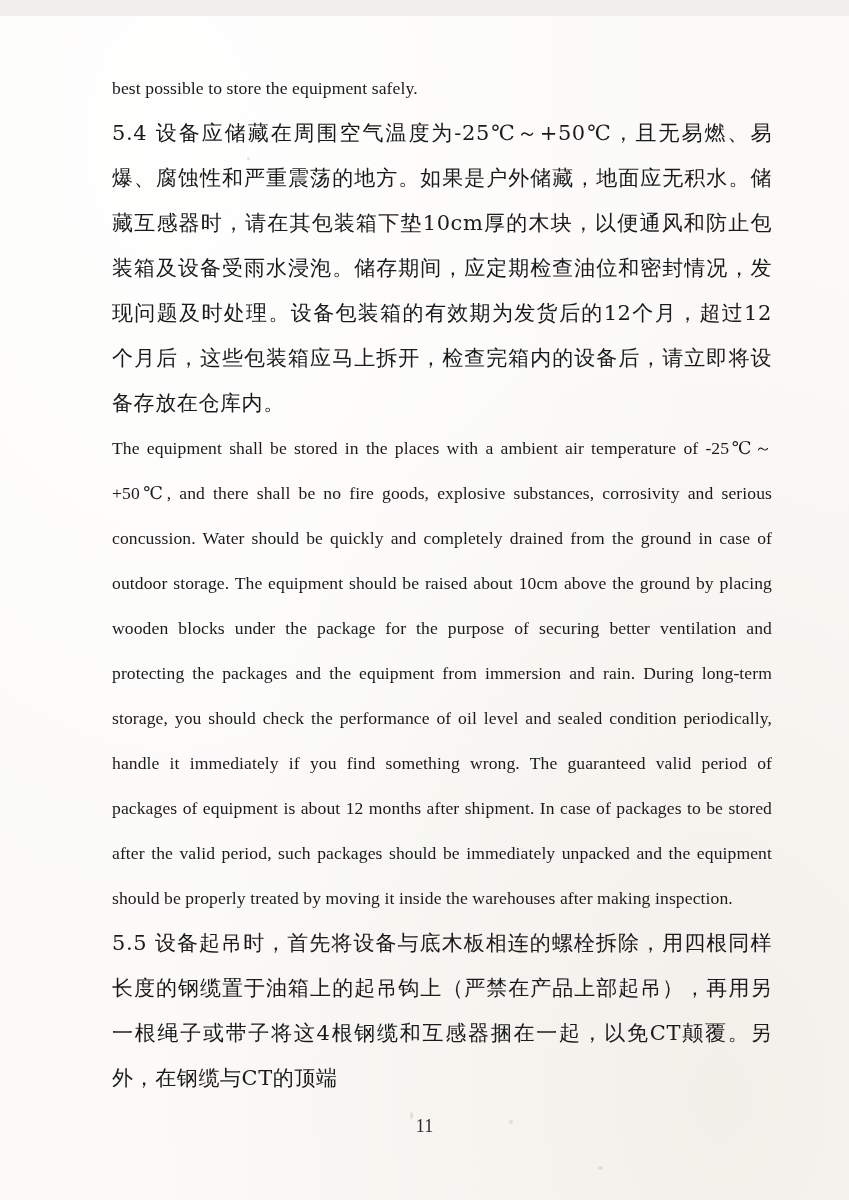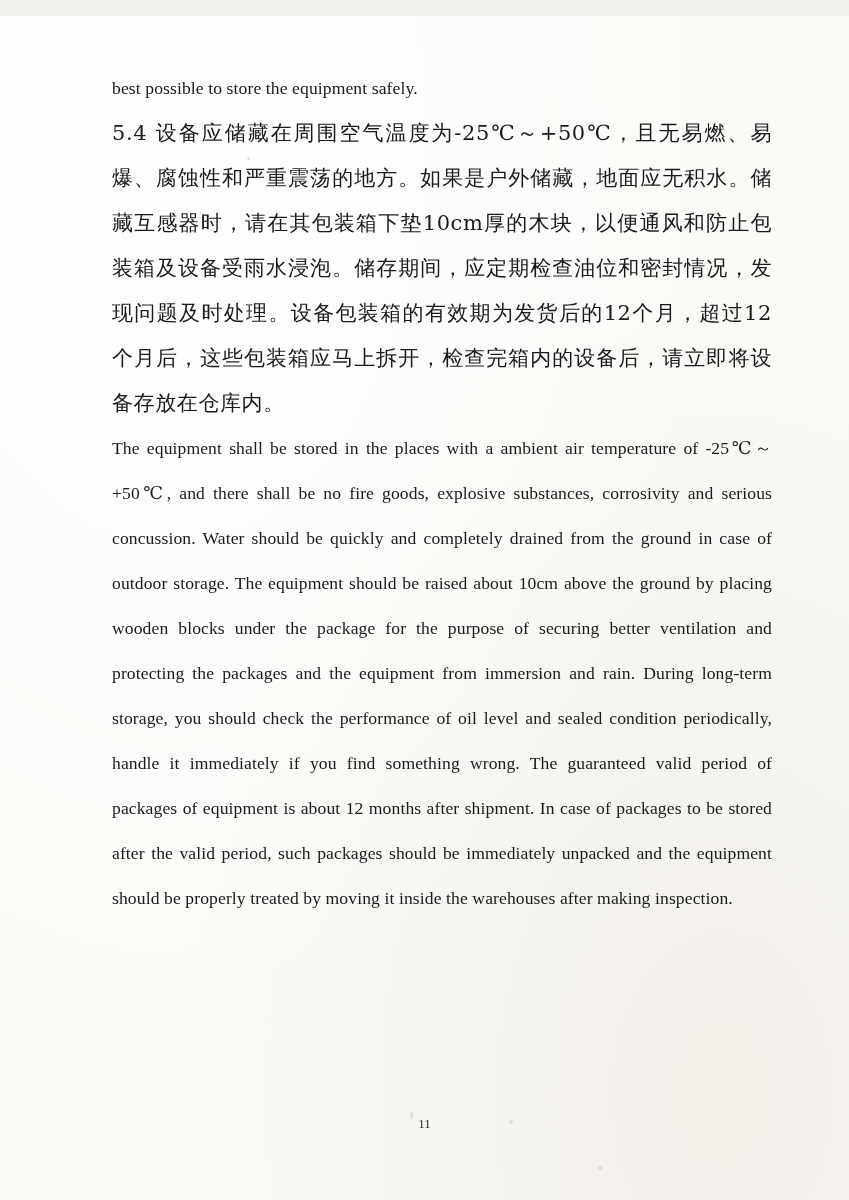--- a/index.html
+++ b/index.html
@@ -50,21 +50,21 @@
   .para-block {
     margin-bottom: 0px;
   }
   .pagenum {
     position: absolute;
     left: 0;
     right: 0;
     top: 1100px;
     text-align: center;
     font-family: "Liberation Serif", "DejaVu Serif", serif;
-    font-size: 13px;
+    font-size: 18px;
     color: #2a2a2c;
   }
   
   .speck {
     position: absolute;
     background: #cfcbc2;
     opacity: 0.55;
     border-radius: 50%;
   }
   .smudge {
@@ -93,18 +93,21 @@
     </div>
 
     <div class="para-block">
       <p class="cn">5.4  设备应储藏在周围空气温度为-25℃～+50℃，且无易燃、易爆、腐蚀性和严重震荡的地方。如果是户外储藏，地面应无积水。储藏互感器时，请在其包装箱下垫10cm厚的木块，以便通风和防止包装箱及设备受雨水浸泡。储存期间，应定期检查油位和密封情况，发现问题及时处理。设备包装箱的有效期为发货后的12个月，超过12个月后，这些包装箱应马上拆开，检查完箱内的设备后，请立即将设备存放在仓库内。</p>
     </div>
 
     <div class="para-block">
       <p class="en">The equipment shall be stored in the places with a ambient air temperature of -25℃～+50℃, and there shall be no fire goods, explosive substances, corrosivity and serious concussion. Water should be quickly and completely drained from the ground in case of outdoor storage. The equipment should be raised about 10cm above the ground by placing wooden blocks under the package for the purpose of securing better ventilation and protecting the packages and the equipment from immersion and rain. During long-term storage, you should check the performance of oil level and sealed condition periodically, handle it immediately if you find something wrong. The guaranteed valid period of packages of equipment is about 12 months after shipment. In case of packages to be stored after the valid period, such packages should be immediately unpacked and the equipment should be properly treated by moving it inside the warehouses after making inspection.</p>
     </div>
 
+    <div class="para-block">
+      <p class="cn">5.5  设备起吊时，首先将设备与底木板相连的螺栓拆除，用四根同样长度的钢缆置于油箱上的起吊钩上（严禁在产品上部起吊），再用另一根绳子或带子将这4根钢缆和互感器捆在一起，以免CT颠覆。另外，在钢缆与CT的顶端</p>
+    </div>
 
   </div>
 
   <div class="pagenum">11</div>
 
 </div>
 
 </body></html>

